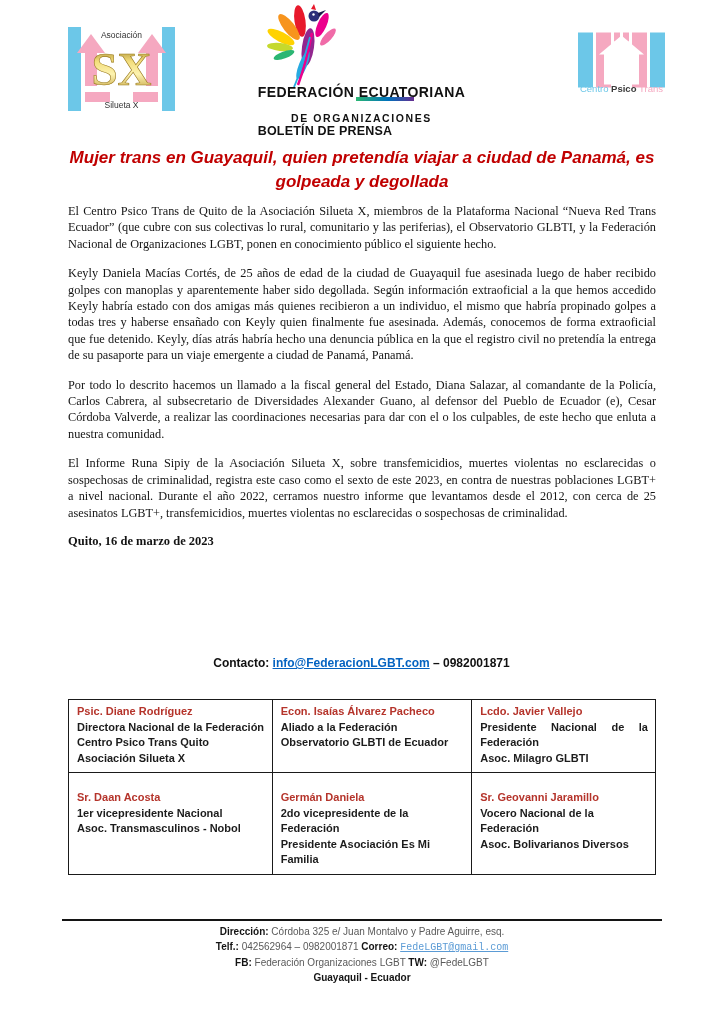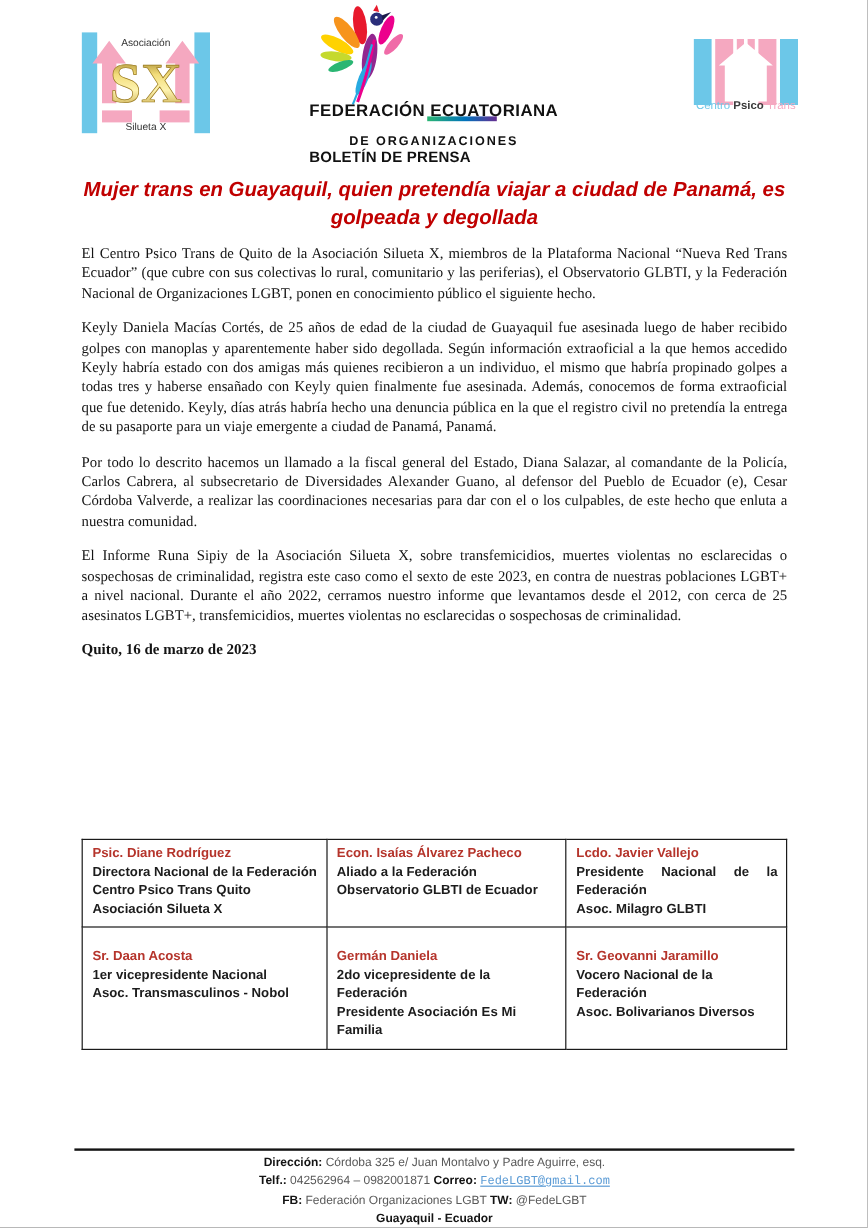--- a/index.html
+++ b/index.html
@@ -76,21 +76,21 @@
     font-size: 11px; font-weight: bold; line-height: 15.5px; color: #1c1c1c;
   }
   table.contacts tr.r1 td { height: 71px; }
   table.contacts tr.r2 td { height: 64px; padding-top: 17px; }
   .cell-name { display: block; color: #b5342b; }
   .cell-line { display: block; }
   .cell-line.justify { text-align: justify; text-align-last: justify; }
 
   
   .footer {
-    position: absolute; left: 62px; top: 957px; width: 600px;
+    position: absolute; left: 62px; top: 919px; width: 600px;
     border-top: 2.5px solid #141414; padding-top: 3px;
     text-align: center; font-size: 10px; line-height: 15px; color: #595959;
   }
   .footer b { color: #141414; }
   .footer a { color: #5b9bd5; font-family: Liberation Mono, monospace; }
   .footer .city { color: #141414; font-weight: bold; }
 </style>
 </head>
 <body>
 
@@ -155,20 +155,21 @@
 
   <div class="main">
     <div class="press-title">Mujer trans en Guayaquil, quien pretendía viajar a ciudad de Panamá, es golpeada y degollada</div>
     <p>El Centro Psico Trans de Quito de la Asociación Silueta X, miembros de la Plataforma Nacional “Nueva Red Trans Ecuador” (que cubre con sus colectivas lo rural, comunitario y las periferias), el Observatorio GLBTI, y la Federación Nacional de Organizaciones LGBT, ponen en conocimiento público el siguiente hecho.</p>
     <p>Keyly Daniela Macías Cortés, de 25 años de edad de la ciudad de Guayaquil fue asesinada luego de haber recibido golpes con manoplas y aparentemente haber sido degollada. Según información extraoficial a la que hemos accedido Keyly habría estado con dos amigas más quienes recibieron a un individuo, el mismo que habría propinado golpes a todas tres y haberse ensañado con Keyly quien finalmente fue asesinada. Además, conocemos de forma extraoficial que fue detenido. Keyly, días atrás habría hecho una denuncia pública en la que el registro civil no pretendía la entrega de su pasaporte para un viaje emergente a ciudad de Panamá, Panamá.</p>
     <p>Por todo lo descrito hacemos un llamado a la fiscal general del Estado, Diana Salazar, al comandante de la Policía, Carlos Cabrera, al subsecretario de Diversidades Alexander Guano, al defensor del Pueblo de Ecuador (e), Cesar Córdoba Valverde, a realizar las coordinaciones necesarias para dar con el o los culpables, de este hecho que enluta a nuestra comunidad.</p>
     <p>El Informe Runa Sipiy de la Asociación Silueta X, sobre transfemicidios, muertes violentas no esclarecidas o sospechosas de criminalidad, registra este caso como el sexto de este 2023, en contra de nuestras poblaciones LGBT+ a nivel nacional. Durante el año 2022, cerramos nuestro informe que levantamos desde el 2012, con cerca de 25 asesinatos LGBT+, transfemicidios, muertes violentas no esclarecidas o sospechosas de criminalidad.</p>
     <div class="dateline">Quito, 16 de marzo de 2023</div>
   </div>
 
+  <div class="contact-line"><span>Contacto: </span><a href="#">info@FederacionLGBT.com</a><span> – 0982001871</span></div>
 
   <table class="contacts">
     <colgroup>
         <col style="width:34.7%">
         <col style="width:34%">
         <col style="width:31.3%">
       </colgroup>
     <tbody>
         <tr class="r1">
       <td>

